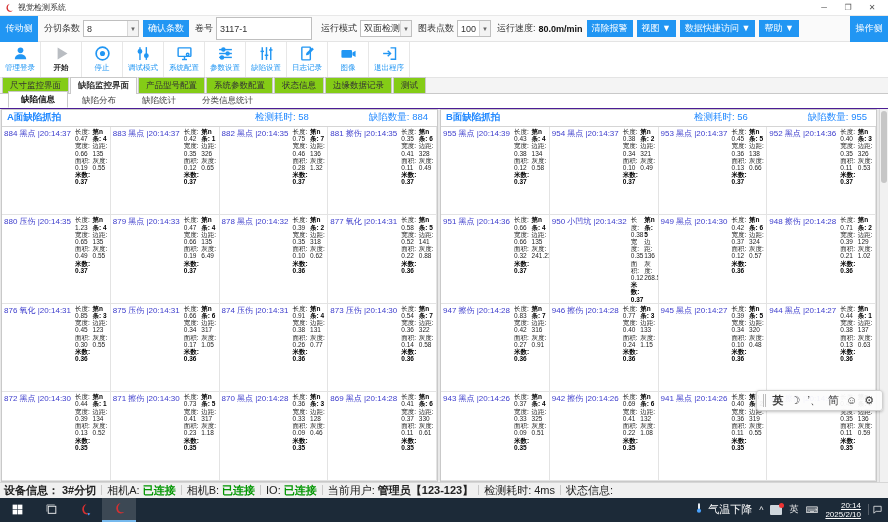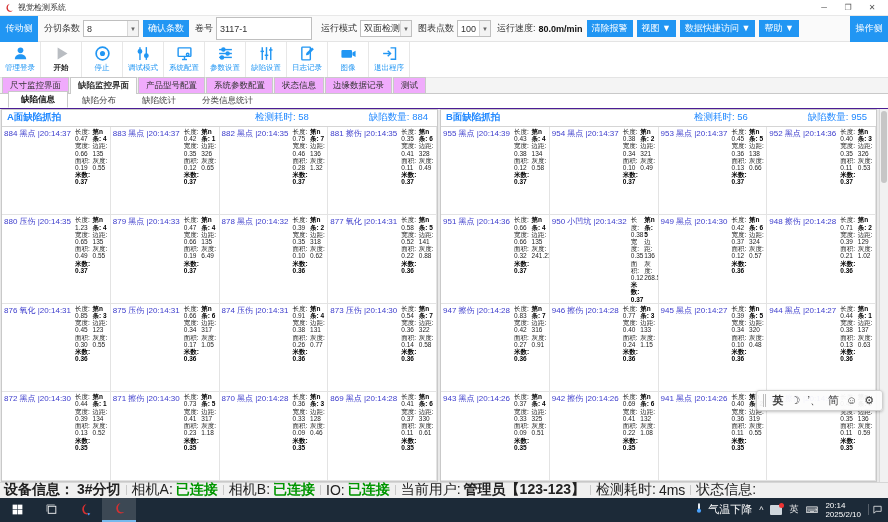--- a/index.html
+++ b/index.html
@@ -27,21 +27,21 @@
 
   
   .toolbar2 { height:37px; display:flex; align-items:stretch; background:#fff; border-bottom:1px solid #e4e4e4; }
   .big-btn { width:41px; display:flex; flex-direction:column; align-items:center; justify-content:center; border-right:1px solid #e7e7e7; cursor:default; }
   .big-btn svg { width:17px; height:17px; }
   .big-btn .lbl { font-size:7.5px; color:#2196f3; margin-top:1px; white-space:nowrap; }
   .big-btn .lbl.dark { color:#222; font-weight:bold; }
 
   
   .tabs-main { height:16px; display:flex; align-items:flex-end; background:#f4f4f4; padding-left:2px; border-bottom:1px solid #c9c9c9; }
-  .tab-m { font-size:8.5px; color:#333; padding:2px 7px 1px; border:1px solid #c9c9c9; border-bottom:none; background:#f0abfc; margin-right:1px; white-space:nowrap; }
+  .tab-m { font-size:8.5px; color:#333; padding:2px 7px 1px; border:1px solid #c9c9c9; border-bottom:none; background:#84cc16; margin-right:1px; white-space:nowrap; }
   .tab-m.active { background:#fff; position:relative; top:1px; padding-bottom:2px; font-weight:bold; }
   .tabs-sub { height:15px; display:flex; align-items:flex-end; background:#fff; padding-left:8px; border-bottom:1px solid #4c1d95; }
   .tab-s { font-size:8.5px; color:#444; padding:2px 12px 1px; margin-right:2px; white-space:nowrap; }
   .tab-s.active { font-weight:bold; color:#111; border:1px solid #c9c9c9; border-bottom:1px solid #fff; background:#fff; }
 
   
   .main { flex:1; display:flex; gap:2px; background:#e9e9e9; padding:0 0 0 1px; position:relative; }
   .panel { flex:1; background:#fff; border:1px solid #c9c9c9; display:flex; flex-direction:column; min-width:0; }
   .panel-header { height:17px; display:flex; align-items:center; padding:0 5px; border-bottom:1px solid #d5d5d5; font-size:9.5px; color:#1e87ff; }
   .panel-title { font-weight:bold; }
@@ -71,39 +71,39 @@
   
   .vscroll { width:9px; background:#f1f1f1; border-left:1px solid #d9d9d9; position:relative; flex:none; }
   .vscroll .thumb { position:absolute; top:2px; left:1px; width:6px; height:72px; background:#c6c6c6; border-radius:3px; }
 
   
   .ime-bar { position:absolute; right:5px; top:281px; height:21px; background:rgba(252,252,252,.95); border:1px solid #d0d0d0; border-radius:3px; box-shadow:0 1px 3px rgba(0,0,0,.25); display:flex; align-items:center; gap:7px; padding:0 8px 0 6px; font-size:11px; color:#3a3a3a; z-index:5; }
   .ime-bar .handle { width:3px; height:13px; border-left:1px solid #bbb; border-right:1px solid #bbb; }
   .ime-item { line-height:20px; }
 
   
-  .statusbar { height:16px; display:flex; align-items:center; background:#f0f0f0; border-top:1px solid #d6d6d6; font-size:14px; color:#222; padding-left:4px; white-space:nowrap; }
+  .statusbar { height:16px; display:flex; align-items:center; background:#f0f0f0; border-top:1px solid #d6d6d6; font-size:11px; color:#222; padding-left:4px; white-space:nowrap; }
   .sb-sep { width:1px; height:10px; background:#c9c9c9; margin:0 5px; }
   .sb-bold { font-weight:bold; }
   .sb-green { color:#009600; font-weight:bold; margin-left:3px; }
   .sb-lab { margin-left:0; }
   .sb-val { margin-left:3px; }
 
   
   .taskbar { height:25px; background:#1c2a38; display:flex; align-items:stretch; color:#fff; }
   .tk-btn { width:34px; display:flex; align-items:center; justify-content:center; }
   .tk-btn svg { width:13px; height:13px; }
   .tk-btn.active-app { background:rgba(255,255,255,.14); border-bottom:2px solid #76b9ed; }
   .tk-right { margin-left:auto; display:flex; align-items:center; gap:7px; padding-right:2px; }
   .tk-weather { display:flex; align-items:flex-start; gap:3px; font-size:11px; }
   .tk-weather svg { width:12px; height:12px; }
   .tk-small { font-size:9px; color:#eee; }
   .tk-badge { position:relative; width:12px; height:10px; background:#cfd6dc; border-radius:1px; }
   .tk-badge::after { content:""; position:absolute; right:-2px; top:-2px; width:5px; height:5px; border-radius:50%; background:#e33; }
-  .tk-clock { text-align:left; font-size:8px; line-height:9px; color:#fff; }
+  .tk-clock { text-align:right; font-size:8px; line-height:9px; color:#fff;text-decoration:underline; }
   .tk-notif { width:18px; border-left:1px solid rgba(255,255,255,.25); display:flex; align-items:center; justify-content:center; }
   .tk-notif svg { width:11px; height:11px; }
 </style>
 </head>
 <body>
 
 <div id="root">
 
   <div class="titlebar">
     <svg class="logo" viewBox="0 0 24 24">

